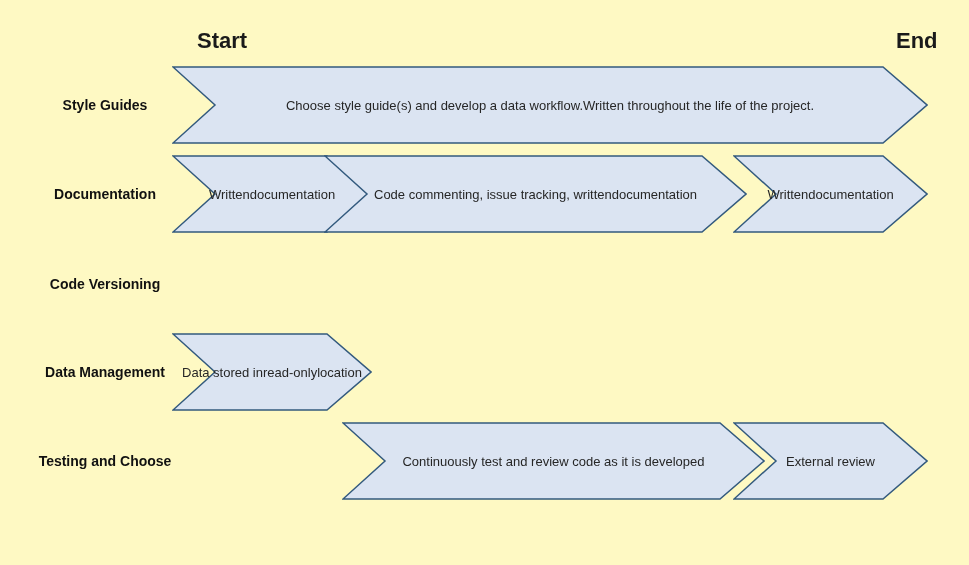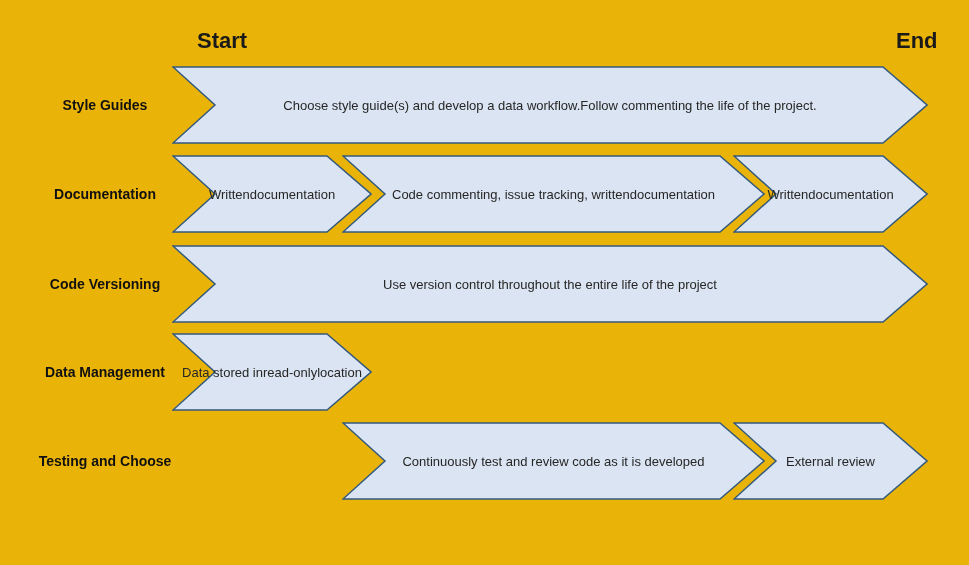--- a/index.html
+++ b/index.html
@@ -1,20 +1,20 @@
 <!DOCTYPE html>
 <html style="--arrow-fill: #dbe4f2; --arrow-border: #335a7e;"><head>
 <meta charset="utf-8">
 <style>
   html, body { margin: 0; padding: 0; background: #ffffff; }
   .canvas {
     position: relative;
     width: 969px;
     height: 565px;
-    background: #eab308;
+    background: #fef9c3;
     font-family: "Liberation Sans", sans-serif;
     overflow: hidden;
   }
   .timeline-title {
     position: absolute;
     top: 28px;
     font-size: 22px;
     font-weight: bold;
     color: #1a1a1a;
     letter-spacing: 0px;
@@ -56,21 +56,21 @@
     justify-content: center;
     text-align: center;
     font-size: 13px;
     line-height: 17px;
     color: #262626;
   }
   .arrow-text div { white-space: nowrap; }
   
   .ar-1  { left: 172px; top: 66px;  width: 756px; }
   .ar-2a { left: 172px; top: 155px; width: 200px; }
-  .ar-2b { left: 342px; top: 155px; width: 423px; }
+  .ar-2b { left: 324px; top: 155px; width: 423px; }
   .ar-2c { left: 733px; top: 155px; width: 195px; }
   .ar-3  { left: 172px; top: 245px; width: 756px; }
   .ar-4  { left: 172px; top: 333px; width: 200px; }
   .ar-5a { left: 342px; top: 422px; width: 423px; }
   .ar-5b { left: 733px; top: 422px; width: 195px; }
 </style>
 </head>
 <body>
 
 <div class="canvas">
@@ -83,21 +83,21 @@
   <div class="row-label lbl-3">Code Versioning</div>
   <div class="row-label lbl-4">Data Management</div>
   <div class="row-label lbl-5">Testing and Choose</div>
 
   <div class="arrow ar-1">
     <svg width="756" height="78" viewBox="0 0 756 78">
       <polygon points="1,1 711,1 755,39 711,77 1,77 43,39"></polygon>
     </svg>
     <div class="arrow-text">
       <div>Choose style guide(s) and develop a data workflow.</div>
-      <div>Follow commenting the life of the project.</div>
+      <div>Written throughout the life of the project.</div>
     </div>
   </div>
 
   <div class="arrow ar-2a">
     <svg width="200" height="78" viewBox="0 0 200 78">
       <polygon points="1,1 155,1 199,39 155,77 1,77 43,39"></polygon>
     </svg>
     <div class="arrow-text">
       <div>Written</div>
       <div>documentation</div>
@@ -115,28 +115,20 @@
   <div class="arrow ar-2c">
     <svg width="195" height="78" viewBox="0 0 195 78">
       <polygon points="1,1 150,1 194,39 150,77 1,77 43,39"></polygon>
     </svg>
     <div class="arrow-text">
       <div>Written</div>
       <div>documentation</div>
     </div>
   </div>
 
-  <div class="arrow ar-3">
-    <svg width="756" height="78" viewBox="0 0 756 78">
-      <polygon points="1,1 711,1 755,39 711,77 1,77 43,39"></polygon>
-    </svg>
-    <div class="arrow-text">
-      <div>Use version control throughout the entire life of the project</div>
-    </div>
-  </div>
 
   <div class="arrow ar-4">
     <svg width="200" height="78" viewBox="0 0 200 78">
       <polygon points="1,1 155,1 199,39 155,77 1,77 43,39"></polygon>
     </svg>
     <div class="arrow-text">
       <div>Data stored in</div>
       <div>read-only</div>
       <div>location</div>
     </div>

